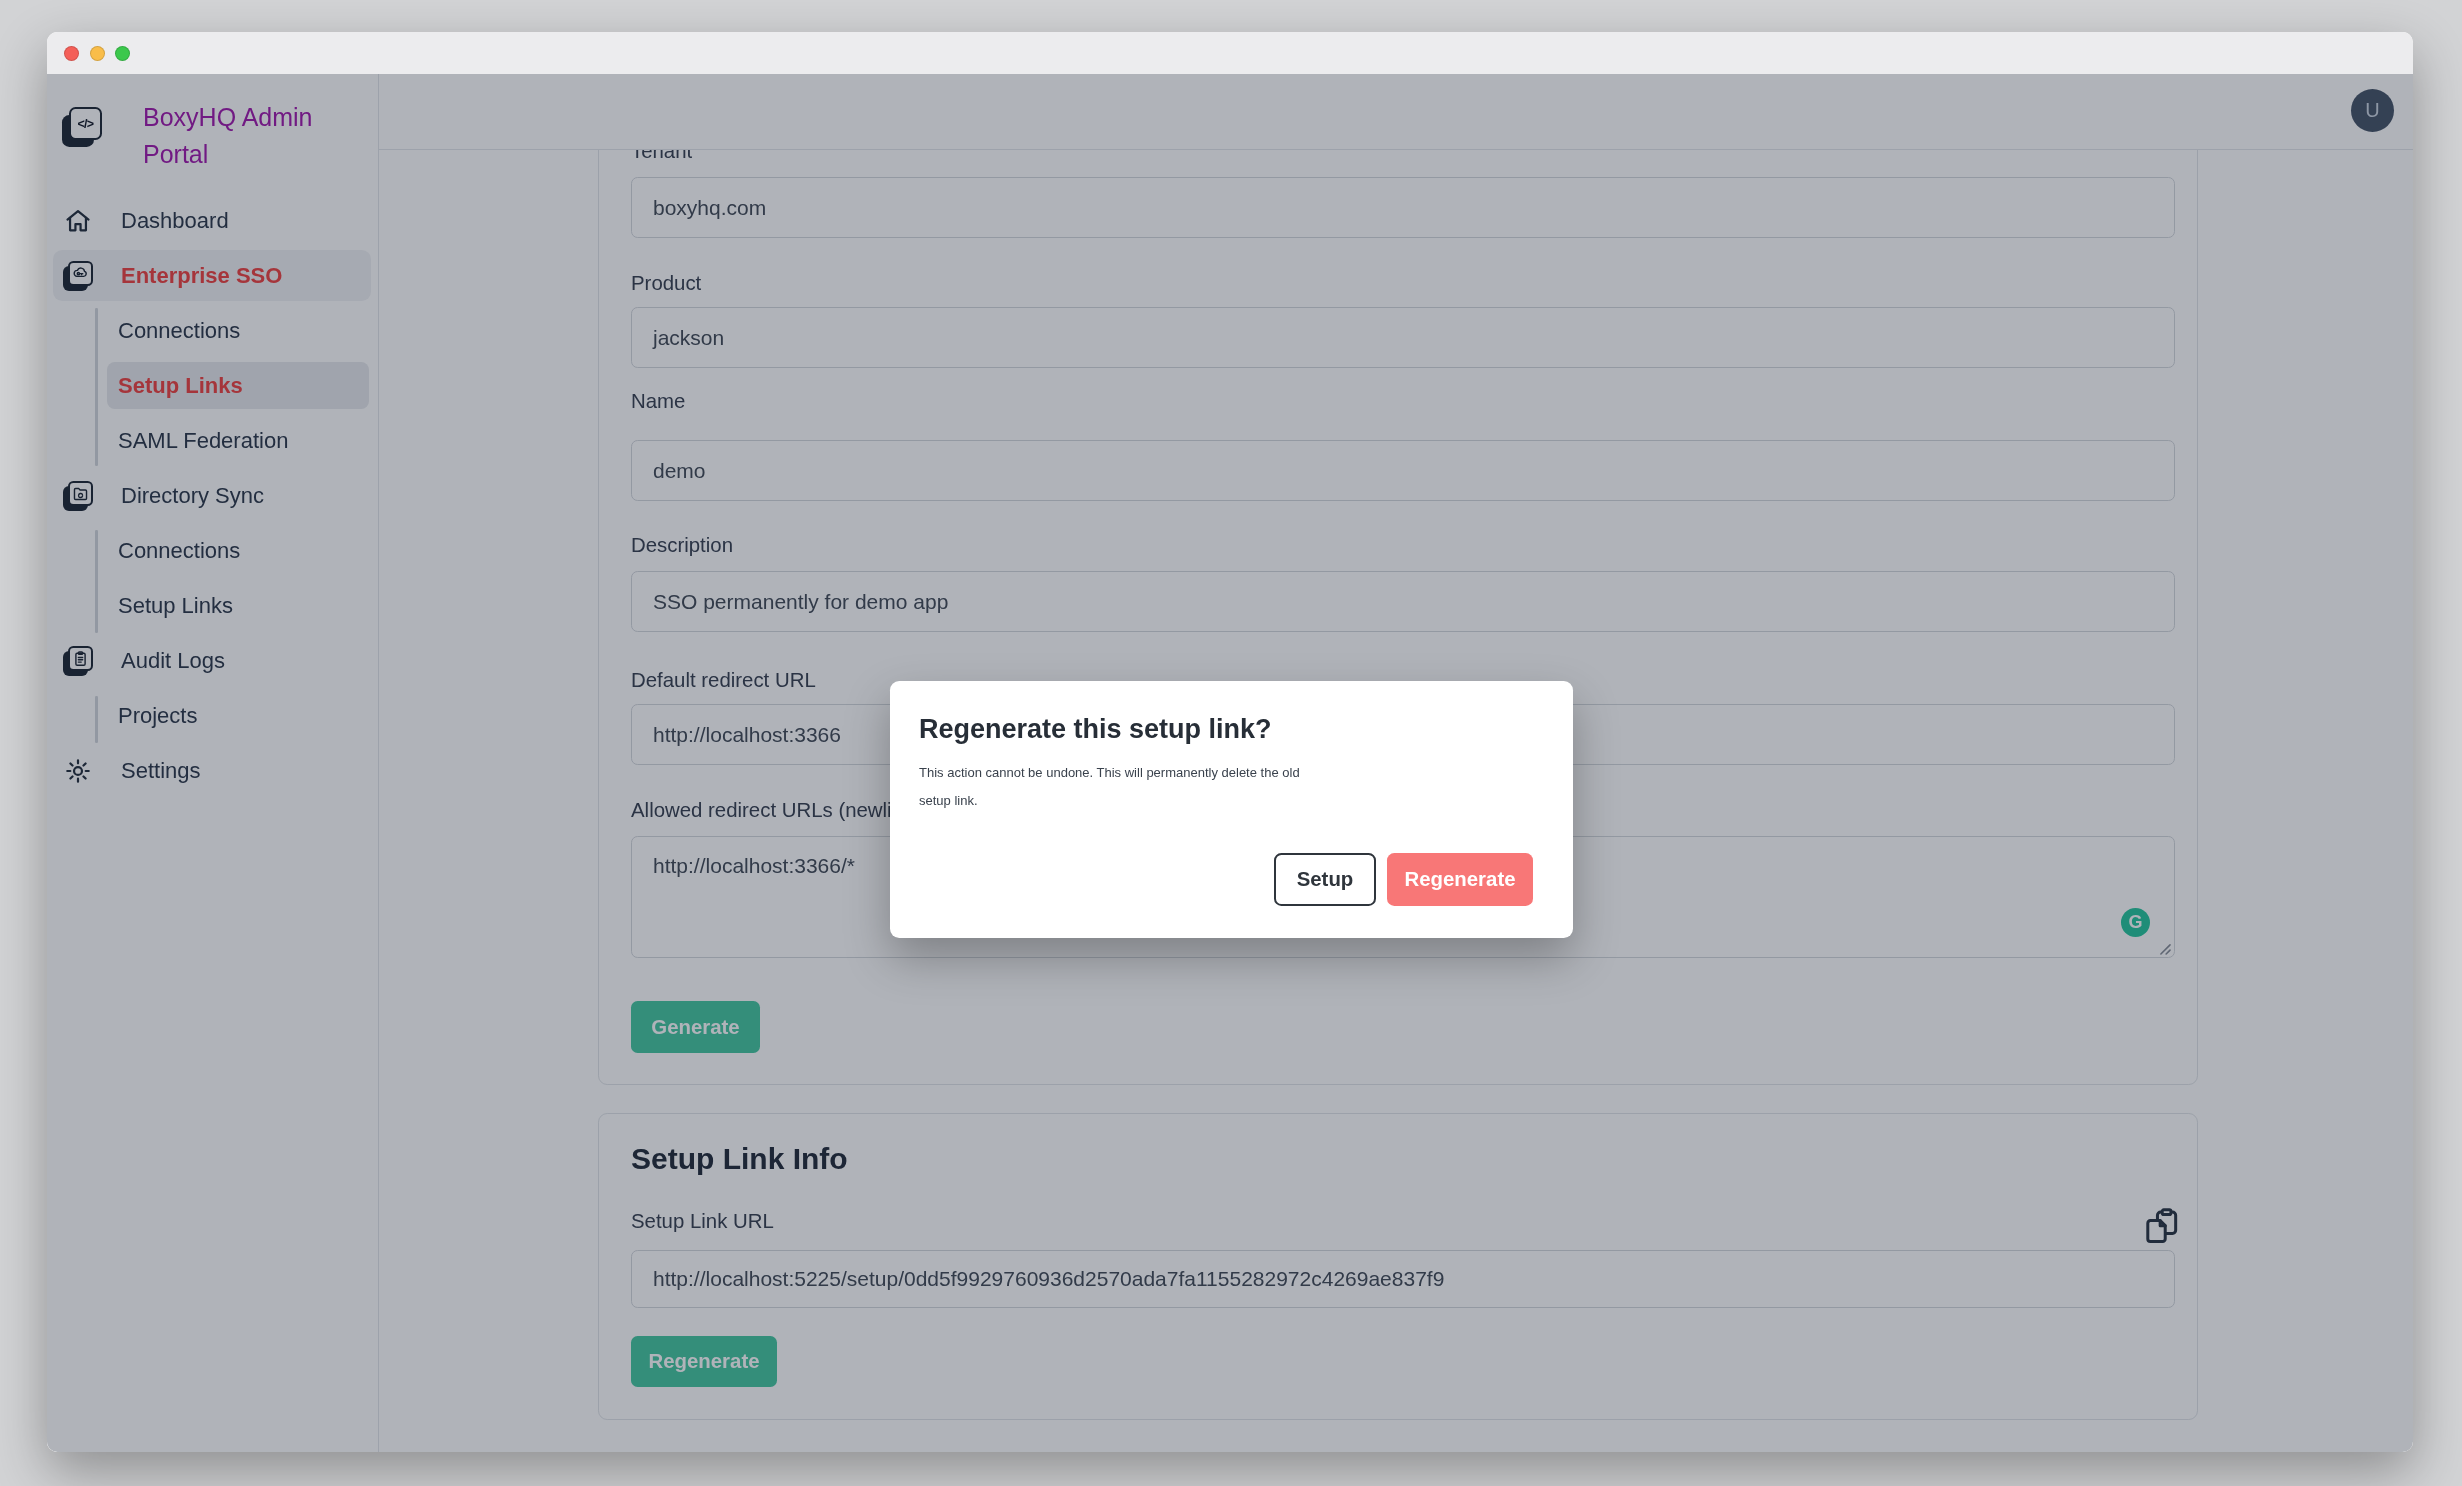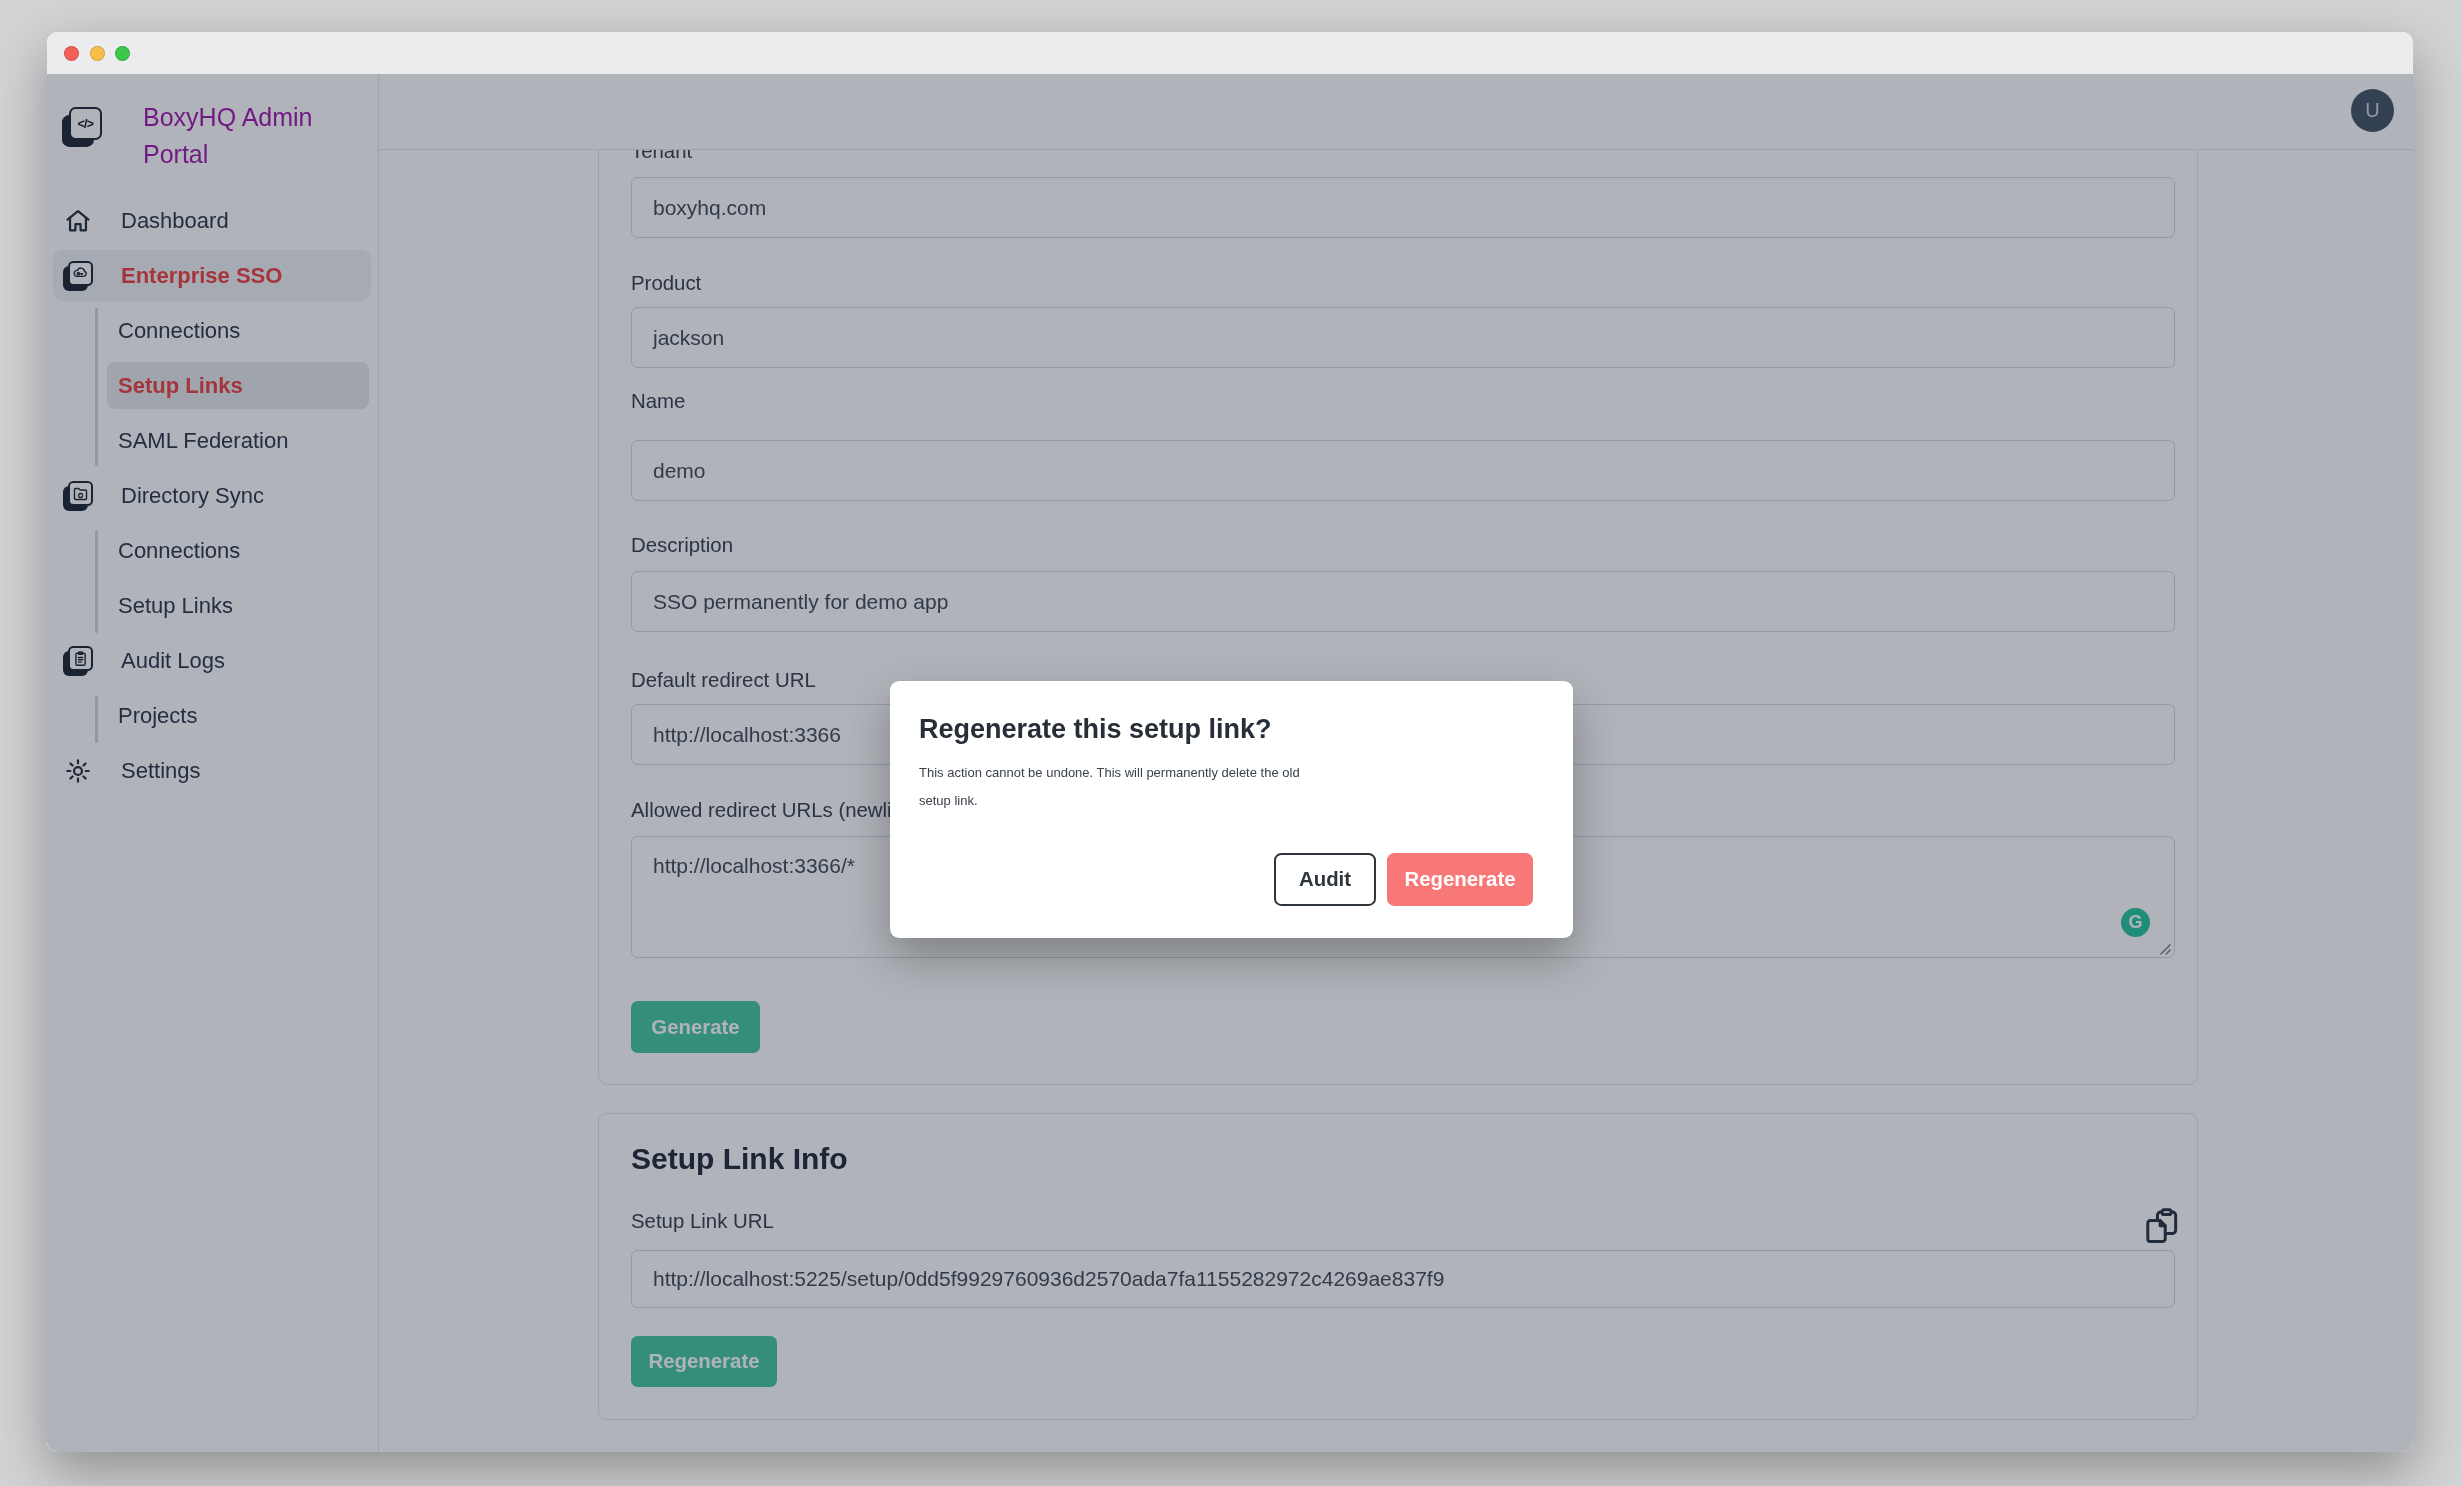--- a/index.html
+++ b/index.html
@@ -268,20 +268,20 @@
       </main>
 
       <div class="overlay"></div>
 
       <div class="modal">
         <div class="modal-title">Regenerate this setup link?</div>
         <div class="modal-body">
           <div>This action cannot be undone. This will permanently delete the old</div>
           <div>setup link.</div>
         </div>
-        <button class="btn-cancel">Audit</button>
+        <button class="btn-cancel">Setup</button>
         <button class="btn-danger">Regenerate</button>
       </div>
 
     </div>
   </div>
 </div>
 
 
 </body></html>

